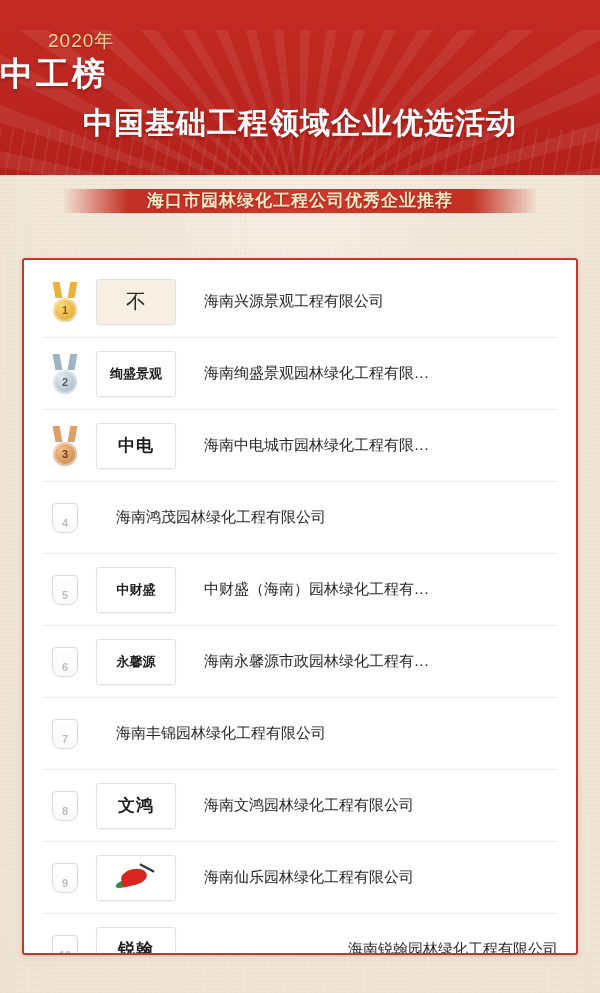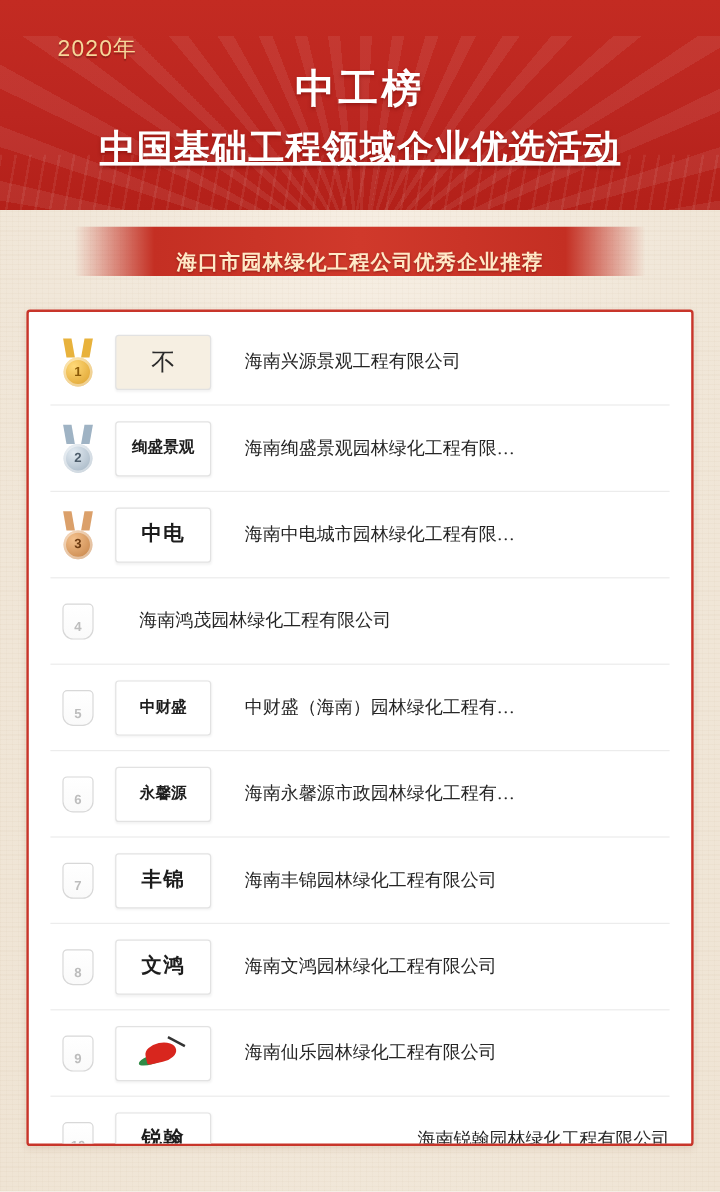--- a/index.html
+++ b/index.html
@@ -67,55 +67,54 @@
     font-size: 19px;
     font-weight: normal;
     color: #f6d79a;
     letter-spacing: 1px;
     text-shadow: 0 1px 1px rgba(0,0,0,.25);
   }
   .title-main {
     position: absolute;
     top: 52px;
     left: 0; right: 0;
-    text-align: center;
+    text-align: left;
     font-size: 33px;
     font-weight: bold;
     color: #ffffff;
     letter-spacing: 3px;
     text-shadow: 0 2px 3px rgba(110,10,5,.5);
   }
   .title-sub {
     position: absolute;
     top: 103px;
     left: 0; right: 0;
     text-align: center;
     font-size: 30px;
     font-weight: bold;
     color: #ffffff;
     letter-spacing: 1px;
     text-shadow: 0 2px 3px rgba(110,10,5,.5);
-    text-decoration: underline;
   }
   
   .ribbon-wrap {
     position: relative;
     margin-top: 14px;
     height: 46px;
   }
   .ribbon {
     position: absolute;
     left: 62px;
     right: 62px;
     top: 0;
-    height: 41px;
+    height: 24px;
     background: linear-gradient(90deg, rgba(199,47,35,0) 0%, #c42f23 14%, #d0392b 50%, #c42f23 86%, rgba(199,47,35,0) 100%);
     border-radius: 2px;
     display: flex;
-    align-items: flex-end;
+    align-items: flex-start;
     justify-content: center;
   }
   .ribbon-text {
     font-size: 17px;
     font-weight: bold;
     color: #ffe9c7;
     letter-spacing: 1px;
     text-shadow: 0 1px 2px rgba(90,8,4,.5);
   }
   
@@ -366,23 +365,20 @@
         <div class="logo">
           <span class="logo-text small">永馨源</span>
         </div>
         <div class="name">海南永馨源市政园林绿化工程有…</div>
       </div>
 
       <div class="row">
         <div class="rank">
           <div class="numplain">7</div>
         </div>
-        <div class="logo">
-          <span class="logo-text">丰锦</span>
-        </div>
         <div class="name">海南丰锦园林绿化工程有限公司</div>
       </div>
 
       <div class="row">
         <div class="rank">
           <div class="numplain">8</div>
         </div>
         <div class="logo">
           <span class="logo-text">文鸿</span>
         </div>

